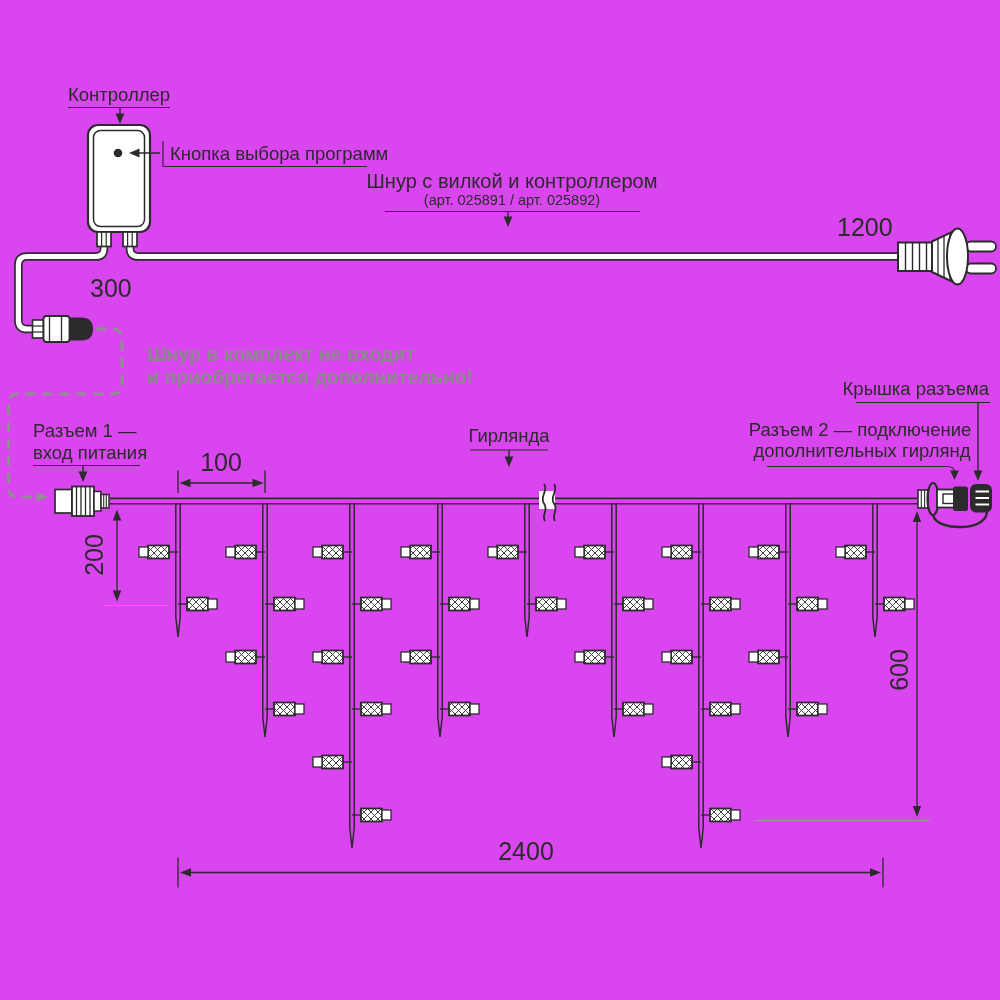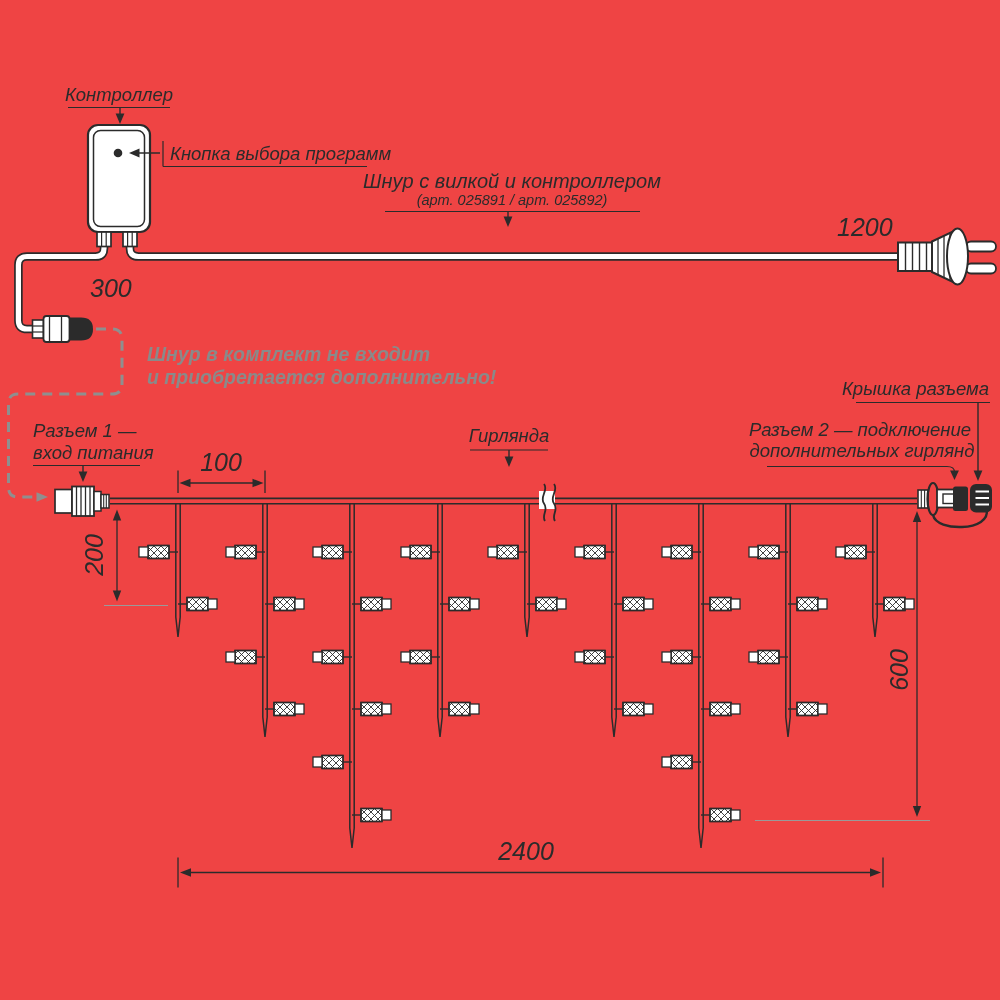--- a/index.html
+++ b/index.html
@@ -1,16 +1,16 @@
 <!DOCTYPE html>
 <html><head>
 <meta charset="utf-8">
 <style>
   html,body{margin:0;padding:0;background:#ffffff;}
-  .stage{position:relative;width:1000px;height:1000px;background:#ef4444;overflow:hidden;font-style:italic;}
+  .stage{position:relative;width:1000px;height:1000px;background:#d946ef;overflow:hidden;}
   svg{display:block;}
   svg text{font-family:"Liberation Sans","DejaVu Sans",sans-serif;}
   .callout{font-size:18.5px;fill:#2b2b2b;}
   .heading{font-size:20px;fill:#2b2b2b;}
   .art{font-size:14.5px;fill:#2b2b2b;}
   .dim{font-size:25px;fill:#2b2b2b;}
   .note{font-size:19.5px;font-weight:bold;fill:#8a8a8a;}
 </style>
 </head>
 <body>

